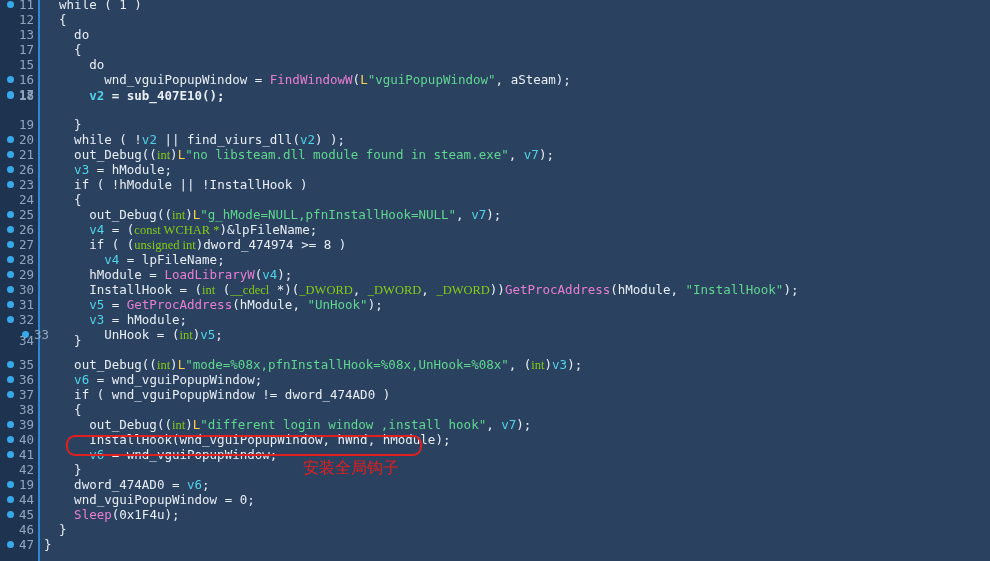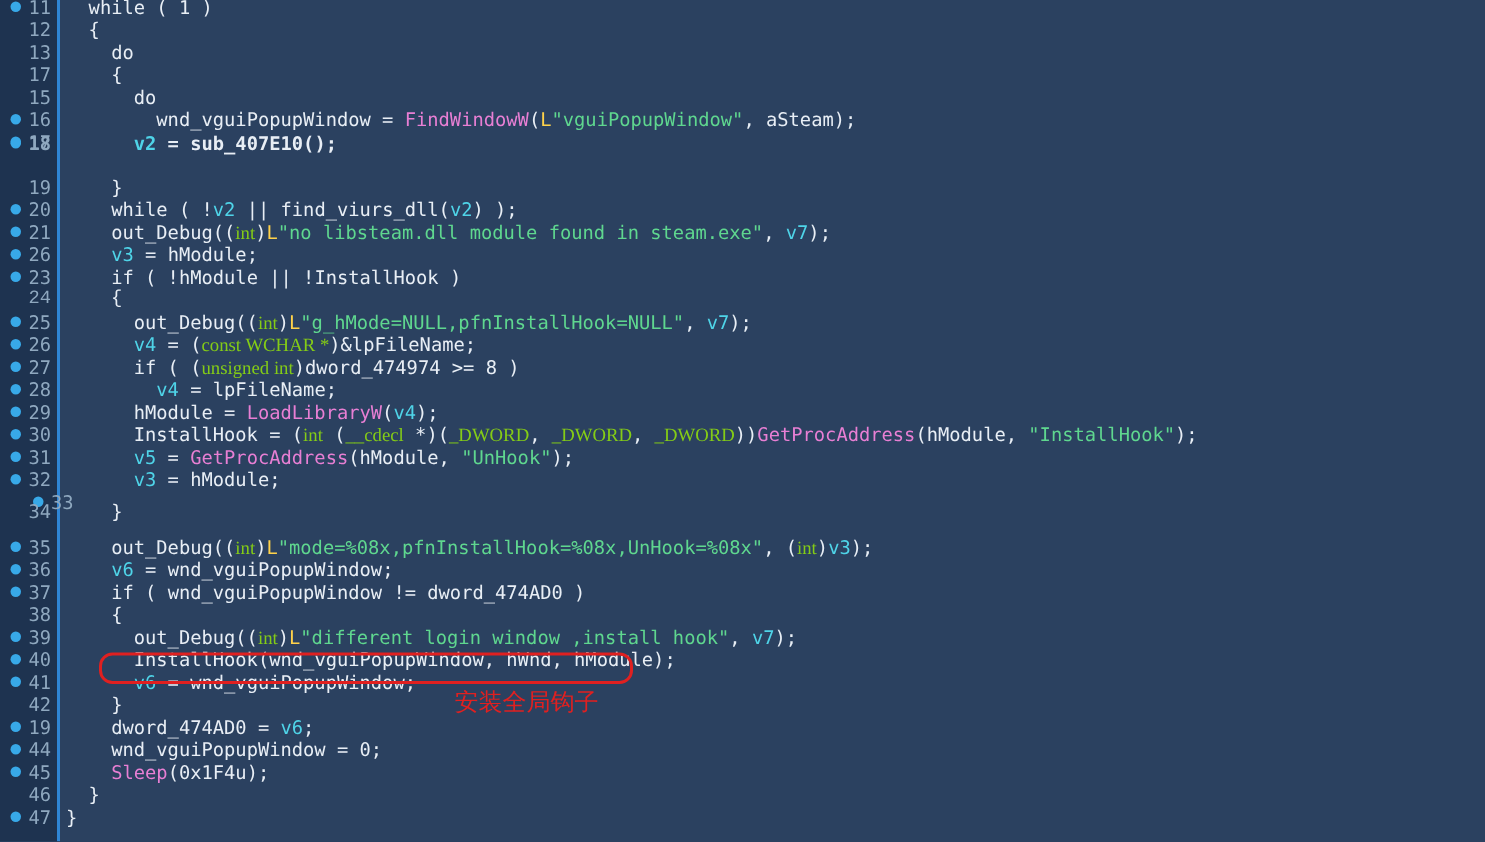--- a/index.html
+++ b/index.html
@@ -114,30 +114,30 @@
       <div class="row" style="top: 42px; position: absolute; left: 0px; width: 990px;"><span class="lno">17</span><span class="code"><span class="t-plain">    </span><span class="t-plain">{</span></span></div>
       <div class="row" style="top: 57px; position: absolute; left: 0px; width: 990px;"><span class="lno">15</span><span class="code"><span class="t-plain">      </span><span class="t-kw">do</span></span></div>
       <div class="row" style="top: 72px; position: absolute; left: 0px; width: 990px;"><span class="dot"></span><span class="lno">16</span><span class="code"><span class="t-plain">        </span><span class="t-ident">wnd_vguiPopupWindow</span><span class="t-plain"> = </span><span class="t-fn">FindWindowW</span><span class="t-plain">(</span><span class="t-pfx">L</span><span class="t-str">"vguiPopupWindow"</span><span class="t-plain">, </span><span class="t-ident">aSteam</span><span class="t-plain">);</span></span></div>
       <div class="row" style="top: 87px; position: absolute; left: 0px; width: 990px;"><span class="dot"></span><span class="lno">17</span></div>
       <div class="row" style="top: 88px; position: absolute; left: 0px; width: 990px; font-weight: bold;"><span class="dot"></span><span class="lno">18</span><span class="code"><span class="t-plain">      </span><span class="t-var">v2</span><span class="t-plain"> = </span><span class="t-ident">sub_407E10</span><span class="t-plain">();</span></span></div>
       <div class="row" style="top: 117px; position: absolute; left: 0px; width: 990px;"><span class="lno">19</span><span class="code"><span class="t-plain">    </span><span class="t-plain">}</span></span></div>
       <div class="row" style="top: 132px; position: absolute; left: 0px; width: 990px;"><span class="dot"></span><span class="lno">20</span><span class="code"><span class="t-plain">    </span><span class="t-kw">while</span><span class="t-plain"> ( !</span><span class="t-var">v2</span><span class="t-plain"> || </span><span class="t-ident">find_viurs_dll</span><span class="t-plain">(</span><span class="t-var">v2</span><span class="t-plain">) );</span></span></div>
       <div class="row" style="top: 147px; position: absolute; left: 0px; width: 990px;"><span class="dot"></span><span class="lno">21</span><span class="code"><span class="t-plain">    </span><span class="t-ident">out_Debug</span><span class="t-plain">((</span><span class="t-type">int</span><span class="t-plain">)</span><span class="t-pfx">L</span><span class="t-str">"no libsteam.dll module found in steam.exe"</span><span class="t-plain">, </span><span class="t-var">v7</span><span class="t-plain">);</span></span></div>
       <div class="row" style="top: 162px; position: absolute; left: 0px; width: 990px;"><span class="dot"></span><span class="lno">26</span><span class="code"><span class="t-plain">    </span><span class="t-var">v3</span><span class="t-plain"> = </span><span class="t-ident">hModule</span><span class="t-plain">;</span></span></div>
       <div class="row" style="top: 177px; position: absolute; left: 0px; width: 990px;"><span class="dot"></span><span class="lno">23</span><span class="code"><span class="t-plain">    </span><span class="t-kw">if</span><span class="t-plain"> ( !</span><span class="t-ident">hModule</span><span class="t-plain"> || !</span><span class="t-ident">InstallHook</span><span class="t-plain"> )</span></span></div>
-      <div class="row" style="top: 192px; position: absolute; left: 0px; width: 806px; font-family: Liberation Mono, monospace;"><span class="lno">24</span><span class="code"><span class="t-plain">    </span><span class="t-plain">{</span></span></div>
+      <div class="row" style="top: 192px; position: absolute; left: 0px; width: 806px;"><span class="lno">24</span><span class="code"><span class="t-plain">    </span><span class="t-plain">{</span></span></div>
       <div class="row" style="top: 207px; position: absolute; left: 0px; width: 990px;"><span class="dot"></span><span class="lno">25</span><span class="code"><span class="t-plain">      </span><span class="t-ident">out_Debug</span><span class="t-plain">((</span><span class="t-type">int</span><span class="t-plain">)</span><span class="t-pfx">L</span><span class="t-str">"g_hMode=NULL,pfnInstallHook=NULL"</span><span class="t-plain">, </span><span class="t-var">v7</span><span class="t-plain">);</span></span></div>
       <div class="row" style="top: 222px; position: absolute; left: 0px; width: 990px;"><span class="dot"></span><span class="lno">26</span><span class="code"><span class="t-plain">      </span><span class="t-var">v4</span><span class="t-plain"> = (</span><span class="t-type">const WCHAR *</span><span class="t-plain">)&amp;</span><span class="t-ident">lpFileName</span><span class="t-plain">;</span></span></div>
       <div class="row" style="top: 237px; position: absolute; left: 0px; width: 990px;"><span class="dot"></span><span class="lno">27</span><span class="code"><span class="t-plain">      </span><span class="t-kw">if</span><span class="t-plain"> ( (</span><span class="t-type">unsigned int</span><span class="t-plain">)</span><span class="t-ident">dword_474974</span><span class="t-plain"> &gt;= </span><span class="t-num">8</span><span class="t-plain"> )</span></span></div>
       <div class="row" style="top: 252px; position: absolute; left: 0px; width: 990px;"><span class="dot"></span><span class="lno">28</span><span class="code"><span class="t-plain">        </span><span class="t-var">v4</span><span class="t-plain"> = </span><span class="t-ident">lpFileName</span><span class="t-plain">;</span></span></div>
       <div class="row" style="top: 267px; position: absolute; left: 0px; width: 990px;"><span class="dot"></span><span class="lno">29</span><span class="code"><span class="t-plain">      </span><span class="t-ident">hModule</span><span class="t-plain"> = </span><span class="t-fn">LoadLibraryW</span><span class="t-plain">(</span><span class="t-var">v4</span><span class="t-plain">);</span></span></div>
       <div class="row" style="top: 282px; position: absolute; left: 0px; width: 990px;"><span class="dot"></span><span class="lno">30</span><span class="code"><span class="t-plain">      </span><span class="t-ident">InstallHook</span><span class="t-plain"> = (</span><span class="t-type">int</span><span class="t-plain"> (</span><span class="t-type">__cdecl</span><span class="t-plain"> *)(</span><span class="t-type">_DWORD</span><span class="t-plain">, </span><span class="t-type">_DWORD</span><span class="t-plain">, </span><span class="t-type">_DWORD</span><span class="t-plain">))</span><span class="t-fn">GetProcAddress</span><span class="t-plain">(</span><span class="t-ident">hModule</span><span class="t-plain">, </span><span class="t-str">"InstallHook"</span><span class="t-plain">);</span></span></div>
       <div class="row" style="top: 297px; position: absolute; left: 0px; width: 990px;"><span class="dot"></span><span class="lno">31</span><span class="code"><span class="t-plain">      </span><span class="t-var">v5</span><span class="t-plain"> = </span><span class="t-fn">GetProcAddress</span><span class="t-plain">(</span><span class="t-ident">hModule</span><span class="t-plain">, </span><span class="t-str">"UnHook"</span><span class="t-plain">);</span></span></div>
       <div class="row" style="top: 312px; position: absolute; left: 0px; width: 990px;"><span class="dot"></span><span class="lno">32</span><span class="code"><span class="t-plain">      </span><span class="t-var">v3</span><span class="t-plain"> = </span><span class="t-ident">hModule</span><span class="t-plain">;</span></span></div>
-      <div class="row" style="top: 327px; position: absolute; left: 0px; width: 990px; margin-left: 15px;"><span class="dot"></span><span class="lno">33</span></div>
+      <div class="row" style="top: 327px; position: absolute; left: 0px; width: 990px; margin-left: 15px;"><span class="dot"></span><span class="lno">33</span><span class="code"><span class="t-plain">      </span><span class="t-ident">UnHook</span><span class="t-plain"> = (</span><span class="t-type">int</span><span class="t-plain">)</span><span class="t-var">v5</span><span class="t-plain">;</span></span></div>
       <div class="row" style="top: 333px; position: absolute; left: 0px; width: 980px;"><span class="lno">34</span><span class="code"><span class="t-plain">    </span><span class="t-plain">}</span></span></div>
       <div class="row" style="top: 357px; position: absolute; left: 0px; width: 990px;"><span class="dot"></span><span class="lno">35</span><span class="code"><span class="t-plain">    </span><span class="t-ident">out_Debug</span><span class="t-plain">((</span><span class="t-type">int</span><span class="t-plain">)</span><span class="t-pfx">L</span><span class="t-str">"mode=%08x,pfnInstallHook=%08x,UnHook=%08x"</span><span class="t-plain">, (</span><span class="t-type">int</span><span class="t-plain">)</span><span class="t-var">v3</span><span class="t-plain">);</span></span></div>
       <div class="row" style="top: 372px; position: absolute; left: 0px; width: 990px;"><span class="dot"></span><span class="lno">36</span><span class="code"><span class="t-plain">    </span><span class="t-var">v6</span><span class="t-plain"> = </span><span class="t-ident">wnd_vguiPopupWindow</span><span class="t-plain">;</span></span></div>
       <div class="row" style="top: 387px; position: absolute; left: 0px; width: 990px;"><span class="dot"></span><span class="lno">37</span><span class="code"><span class="t-plain">    </span><span class="t-kw">if</span><span class="t-plain"> ( </span><span class="t-ident">wnd_vguiPopupWindow</span><span class="t-plain"> != </span><span class="t-ident">dword_474AD0</span><span class="t-plain"> )</span></span></div>
       <div class="row" style="top: 402px; position: absolute; left: 0px; width: 990px; padding-left: 46px;"><span class="lno">38</span><span class="code"><span class="t-plain">    </span><span class="t-plain">{</span></span></div>
       <div class="row" style="top: 417px; position: absolute; left: 0px; width: 990px;"><span class="dot"></span><span class="lno">39</span><span class="code"><span class="t-plain">      </span><span class="t-ident">out_Debug</span><span class="t-plain">((</span><span class="t-type">int</span><span class="t-plain">)</span><span class="t-pfx">L</span><span class="t-str">"different login window ,install hook"</span><span class="t-plain">, </span><span class="t-var">v7</span><span class="t-plain">);</span></span></div>
       <div class="row" style="top: 432px; position: absolute; left: 0px; width: 990px;"><span class="dot"></span><span class="lno">40</span><span class="code"><span class="t-plain">      </span><span class="t-ident">InstallHook</span><span class="t-plain">(</span><span class="t-ident">wnd_vguiPopupWindow</span><span class="t-plain">, </span><span class="t-ident">hWnd</span><span class="t-plain">, </span><span class="t-ident">hModule</span><span class="t-plain">);</span></span></div>
       <div class="row" style="top: 447px; position: absolute; left: 0px; width: 990px; padding-left: 28px;"><span class="dot"></span><span class="lno">41</span><span class="code"><span class="t-plain">      </span><span class="t-var">v6</span><span class="t-plain"> = </span><span class="t-ident">wnd_vguiPopupWindow</span><span class="t-plain">;</span></span></div>
       <div class="row" style="top: 462px; position: absolute; left: 0px; width: 902px;"><span class="lno">42</span><span class="code"><span class="t-plain">    </span><span class="t-plain">}</span></span></div>
       <div class="row" style="top: 477px; position: absolute; left: 0px; width: 990px;"><span class="dot"></span><span class="lno">19</span><span class="code"><span class="t-plain">    </span><span class="t-ident">dword_474AD0</span><span class="t-plain"> = </span><span class="t-var">v6</span><span class="t-plain">;</span></span></div>

